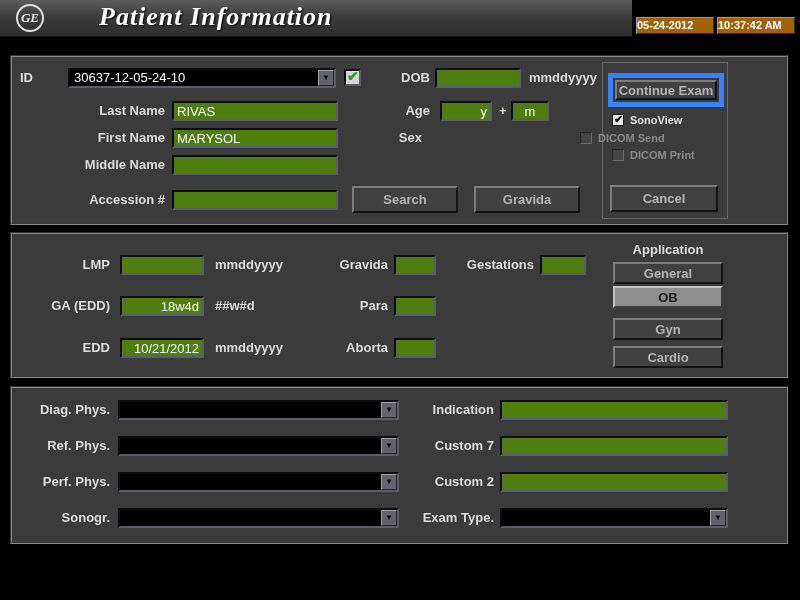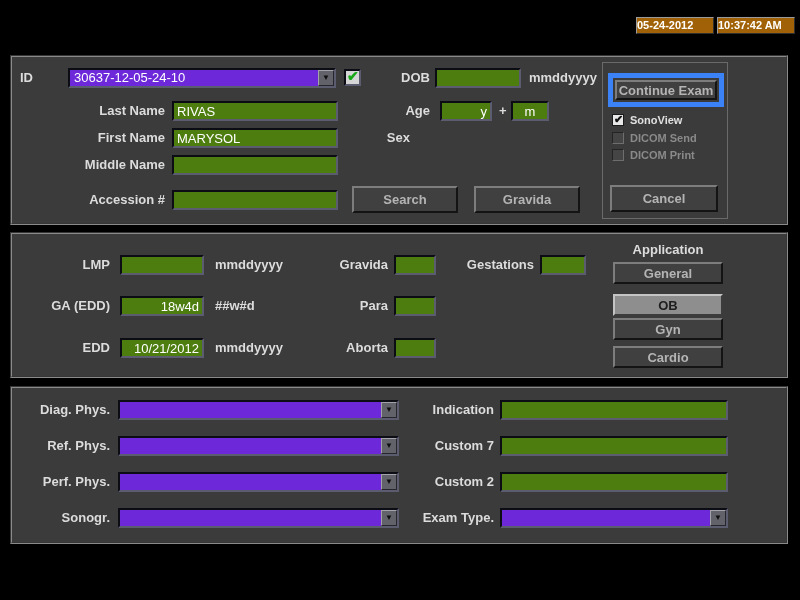--- a/index.html
+++ b/index.html
@@ -53,21 +53,21 @@
   
   .field {
     position: absolute; height: 20px; background: #4d7c0f;
     border: 2px solid; border-color: #0c0c14 #5c5c70 #5c5c70 #0c0c14;
     color: #fff; font-size: 13px; font-family: "Liberation Sans", sans-serif;
     padding: 0 3px; outline: none;
   }
   .field.right { text-align: right; }
   .field.center { text-align: center; }
   .combo {
-    position: absolute; height: 20px; background: #6d28d9;
+    position: absolute; height: 20px; background: #000000;
     border: 2px solid; border-color: #0c0c14 #5c5c70 #5c5c70 #0c0c14;
   }
   .combo-text {
     position: absolute; left: 4px; top: 0; line-height: 16px;
     color: #fff; font-size: 13px; white-space: nowrap;
   }
   .combo-btn {
     position: absolute; right: 0; top: 0; width: 16px; height: 16px;
     background: #62626a; border: 1px solid; border-color: #a2a2aa #26262c #26262c #a2a2aa;
   }
@@ -103,20 +103,26 @@
   .green-check::after {
     content: "✔"; position: absolute; left: 1px; top: -3px;
     font-size: 14px; font-weight: bold; color: #17a817;
   }
 </style>
 </head>
 <body>
 
 <div class="screen">
 
+  <div class="titlebar">
+    <div class="ge-logo">
+      <span>GE</span>
+    </div>
+    <div class="page-title">Patient Information</div>
+  </div>
   <div class="dt-box" style="left:636px; width:78px;">05-24-2012</div>
   <div class="dt-box" style="left:717px; width:78px;">10:37:42 AM</div>
 
   <div class="panel" style="top:55px; height:170px;">
 
     <div class="group-outline" style="left:590px; top:5px; width:126px; height:157px;"></div>
 
     <span class="lbl left" style="left:8px; top:13px; width:40px;">ID</span>
     <div class="combo" style="left:56px; top:11px; width:268px;">
       <span class="combo-text">30637-12-05-24-10</span>
@@ -137,33 +143,33 @@
 
     <span class="lbl" style="left:356px; top:46px; width:62px;">Age</span>
     <input class="field right" style="left: 428px; top: 44px; width: 52px;" value="y">
     <span class="hint" style="left:487px; top:46px;">+</span>
     <input class="field center" style="left: 499px; top: 44px; width: 38px;" value="m">
 
     <div class="cb" style="left:600px; top:57px;">
       <div class="cb-box checked"></div>
       <span class="cb-label">SonoView</span>
     </div>
-    <div class="cb disabled" style="left:600px; top:75px;">
+    <div class="cb disabled" style="left:568px; top:75px;">
       <div class="cb-box"></div>
       <span class="cb-label">DICOM Send</span>
     </div>
     <div class="cb disabled" style="left:600px; top:92px;">
       <div class="cb-box"></div>
       <span class="cb-label">DICOM Print</span>
     </div>
 
     <span class="lbl" style="left:20px; top:73px; width:133px;">First Name</span>
     <input class="field" style="left: 160px; top: 71px; width: 166px;" value="MARYSOL">
 
-    <span class="lbl" style="left:336px; top:73px; width:62px;">Sex</span>
+    <span class="lbl" style="left:348px; top:73px; width:62px;">Sex</span>
 
     <span class="lbl" style="left:20px; top:100px; width:133px;">Middle Name</span>
     <input class="field" style="left: 160px; top: 98px; width: 166px;" value="">
 
     <span class="lbl" style="left:20px; top:135px; width:133px;">Accession #</span>
     <input class="field" style="left: 160px; top: 133px; width: 166px;" value="">
 
     <div class="btn" style="left:340px; top:129px; width:106px; height:27px;">Search</div>
     <div class="btn" style="left:462px; top:129px; width:106px; height:27px;">Gravida</div>
     <div class="btn" style="left:598px; top:128px; width:108px; height:27px;">Cancel</div>
@@ -184,21 +190,21 @@
     <span class="lbl center" style="left:601px; top:8px; width:110px;">Application</span>
     <div class="btn app-btn" style="left:601px; top:28px; width:110px; height:22px;">General</div>
 
     <span class="lbl" style="left:8px; top:64px; width:90px;">GA (EDD)</span>
     <input class="field right" style="left: 108px; top: 62px; width: 84px;" value="18w4d">
     <span class="hint" style="left:203px; top:64px;">##w#d</span>
 
     <span class="lbl" style="left:296px; top:64px; width:80px;">Para</span>
     <input class="field" style="left: 382px; top: 62px; width: 42px;" value="">
 
-    <div class="btn app-btn selected" style="left:601px; top:60px; width:110px; height:22px;text-align:right;">OB</div>
+    <div class="btn app-btn selected" style="left:601px; top:52px; width:110px; height:22px;text-align:right;">OB</div>
     <div class="btn app-btn" style="left:601px; top:84px; width:110px; height:22px;">Gyn</div>
 
     <span class="lbl" style="left:8px; top:106px; width:90px;">EDD</span>
     <input class="field right" style="left: 108px; top: 104px; width: 84px;" value="10/21/2012">
     <span class="hint" style="left:203px; top:106px;">mmddyyyy</span>
 
     <span class="lbl" style="left:296px; top:106px; width:80px;">Aborta</span>
     <input class="field" style="left: 382px; top: 104px; width: 42px;" value="">
 
     <div class="btn app-btn" style="left:601px; top:112px; width:110px; height:22px;">Cardio</div>

